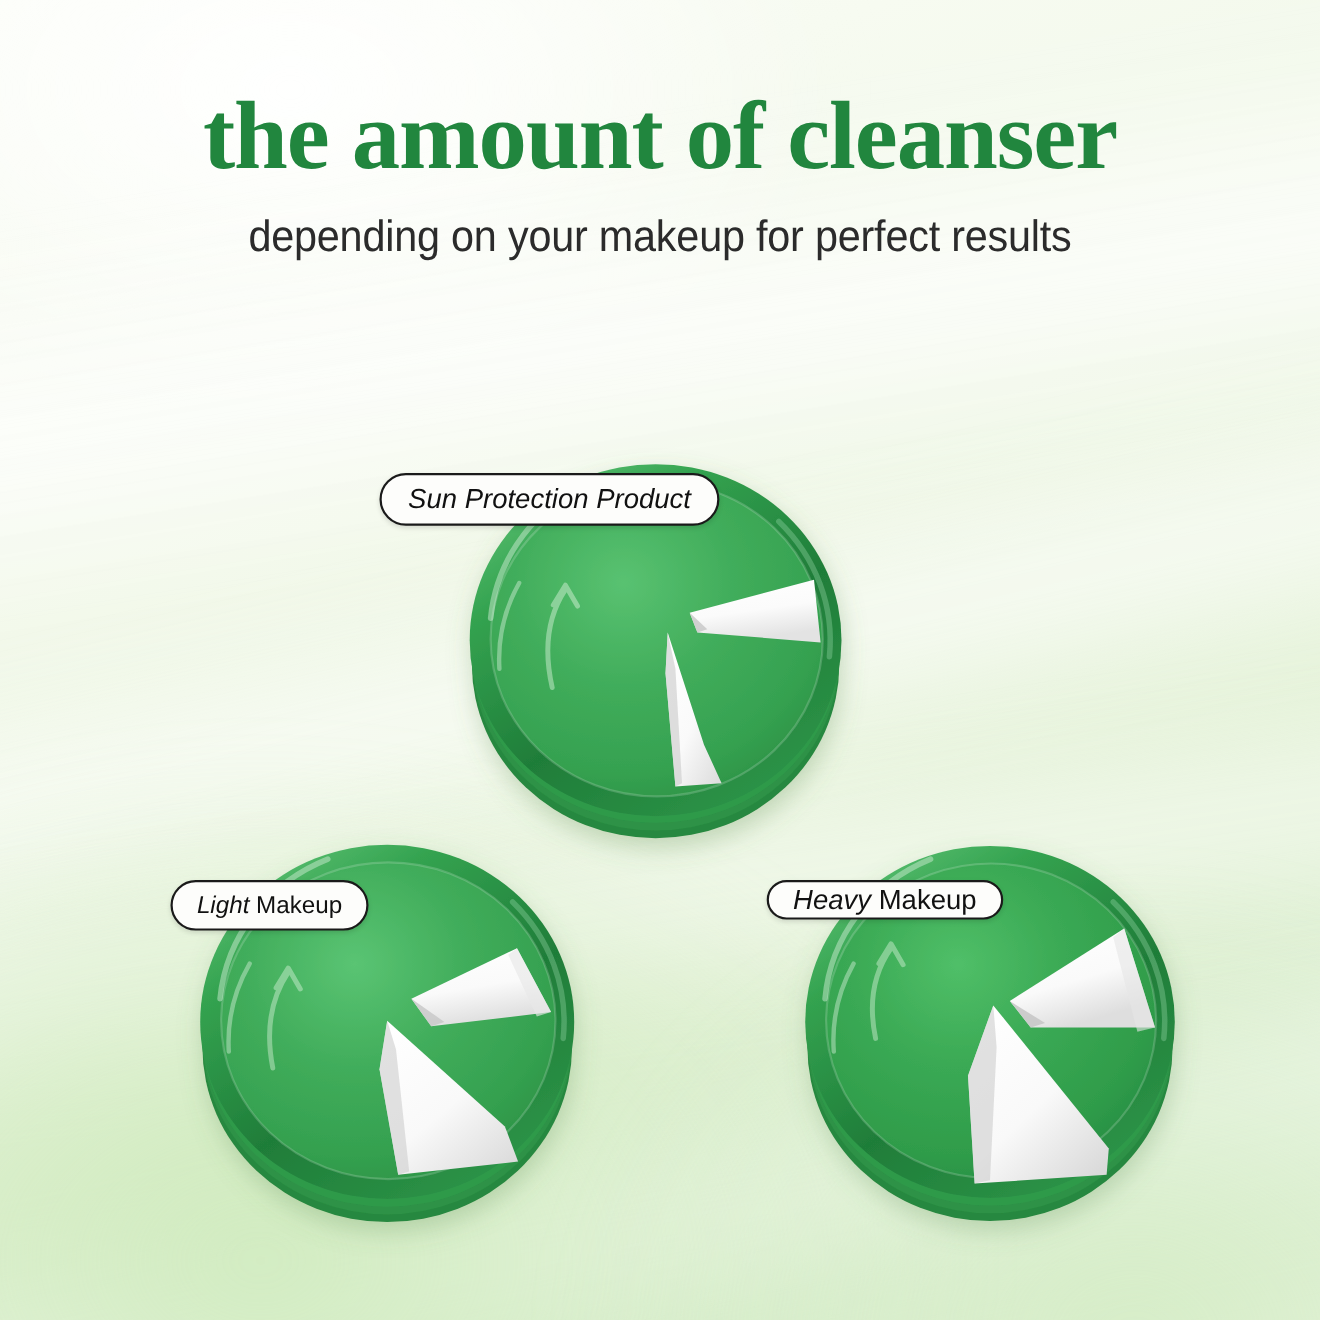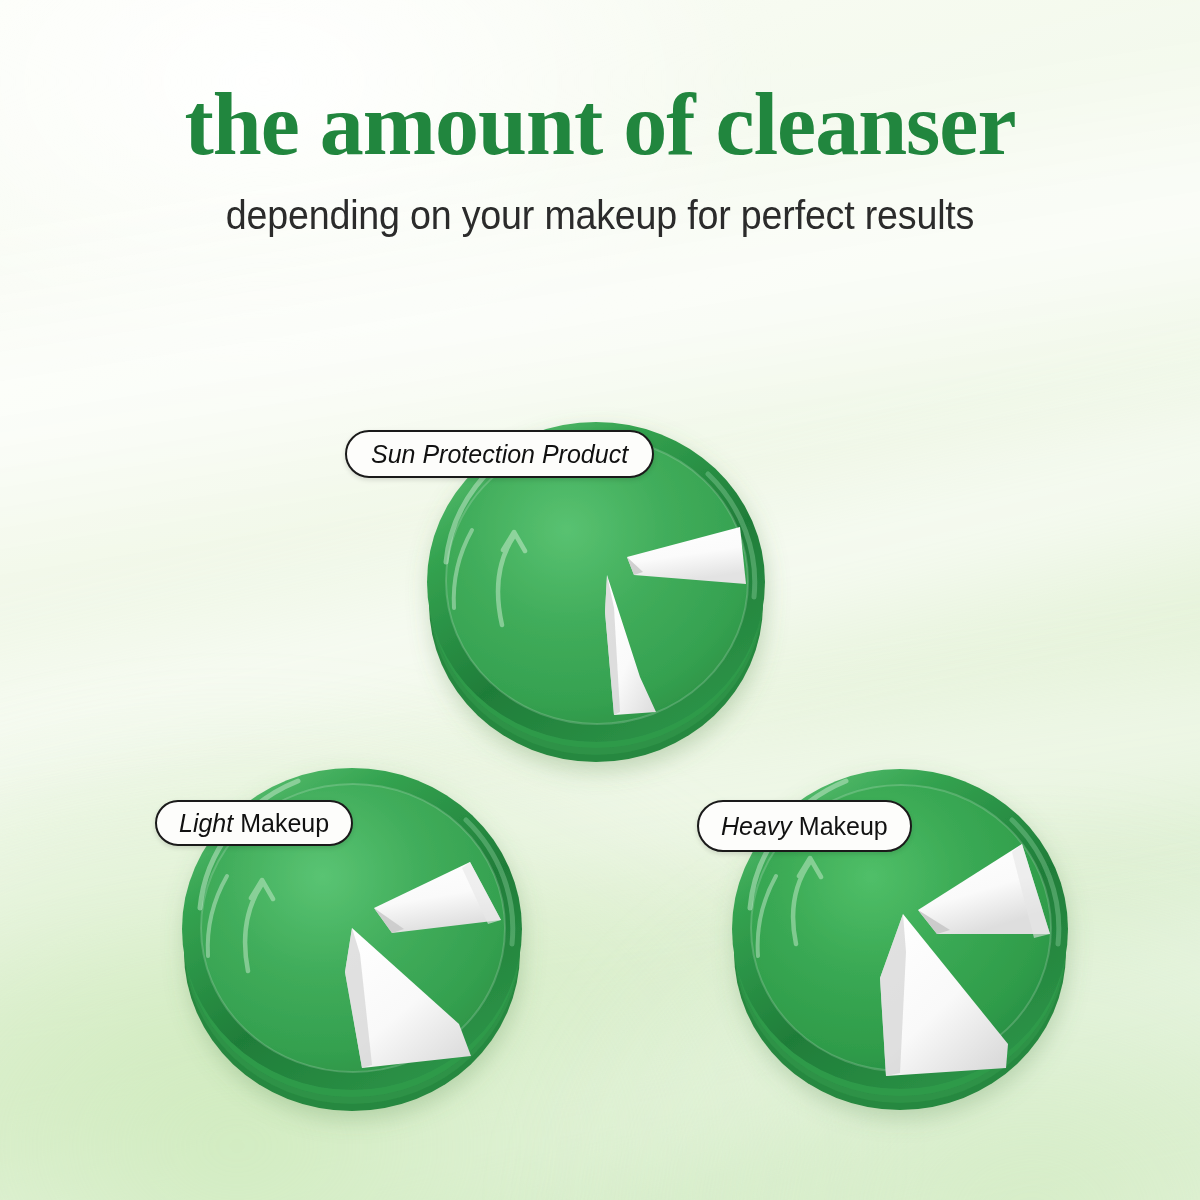--- a/index.html
+++ b/index.html
@@ -143,22 +143,22 @@
     color: #111111;
     line-height: 1;
     display: inline-block;
   }
   .pill-em { font-style: italic; font-weight: 500; }
   .pill-rest { font-style: normal; font-weight: 500; }
 
   .pill-sun   { left: 345px; top: 430px;  height: 48px; padding: 0 24px; }
   .pill-sun   .pill-text { font-size: 25px; }
   .pill-light { left: 155px; top: 800px;  height: 46px; padding: 0 22px; }
-  .pill-light .pill-text { font-size: 25px; }
-  .pill-heavy { left: 697px; top: 800px;  height: 52px; padding: 0 22px; }
+  .pill-light .pill-text { font-size: 22px; }
+  .pill-heavy { left: 697px; top: 800px;  height: 36px; padding: 0 22px; }
   .pill-heavy .pill-text { font-size: 25px; }
 </style>
 </head>
 <body>
 
 <div id="poster">
 
   <div class="bg-base"></div>
   <div class="bg-tint-tl"></div>
   <div class="bg-wave wave-a"></div>

